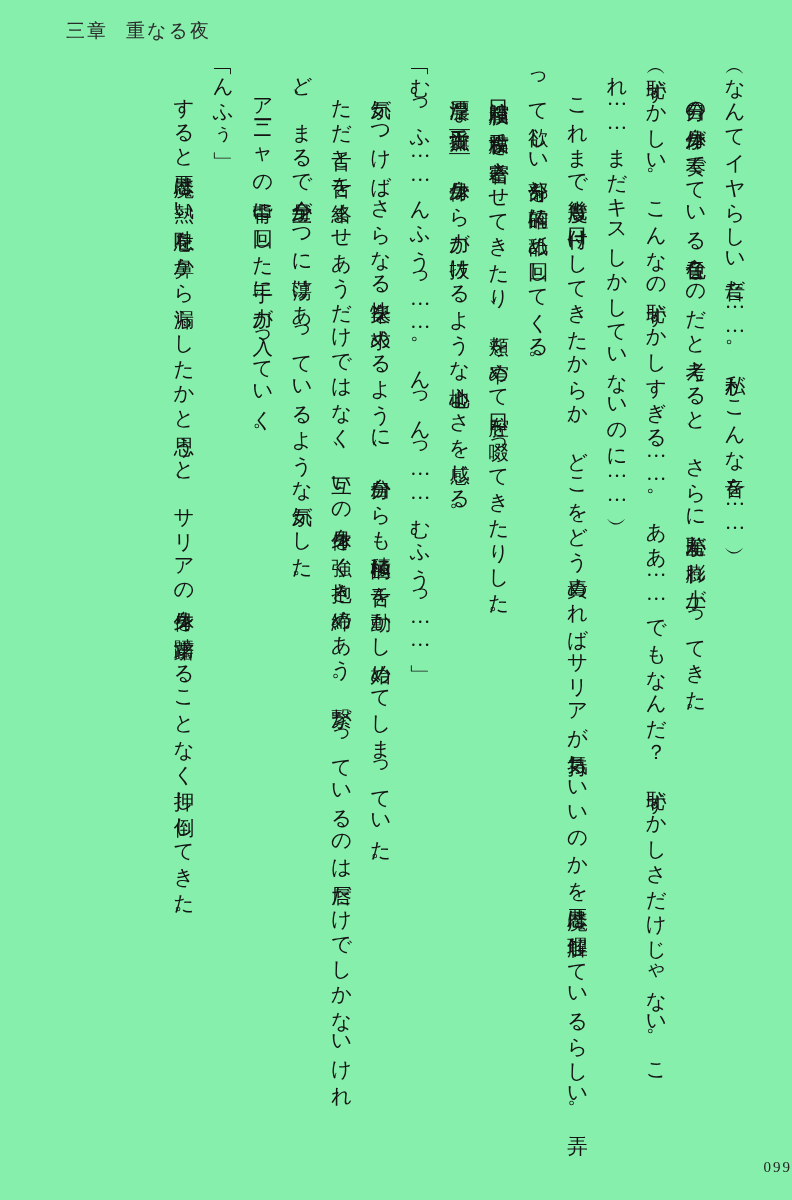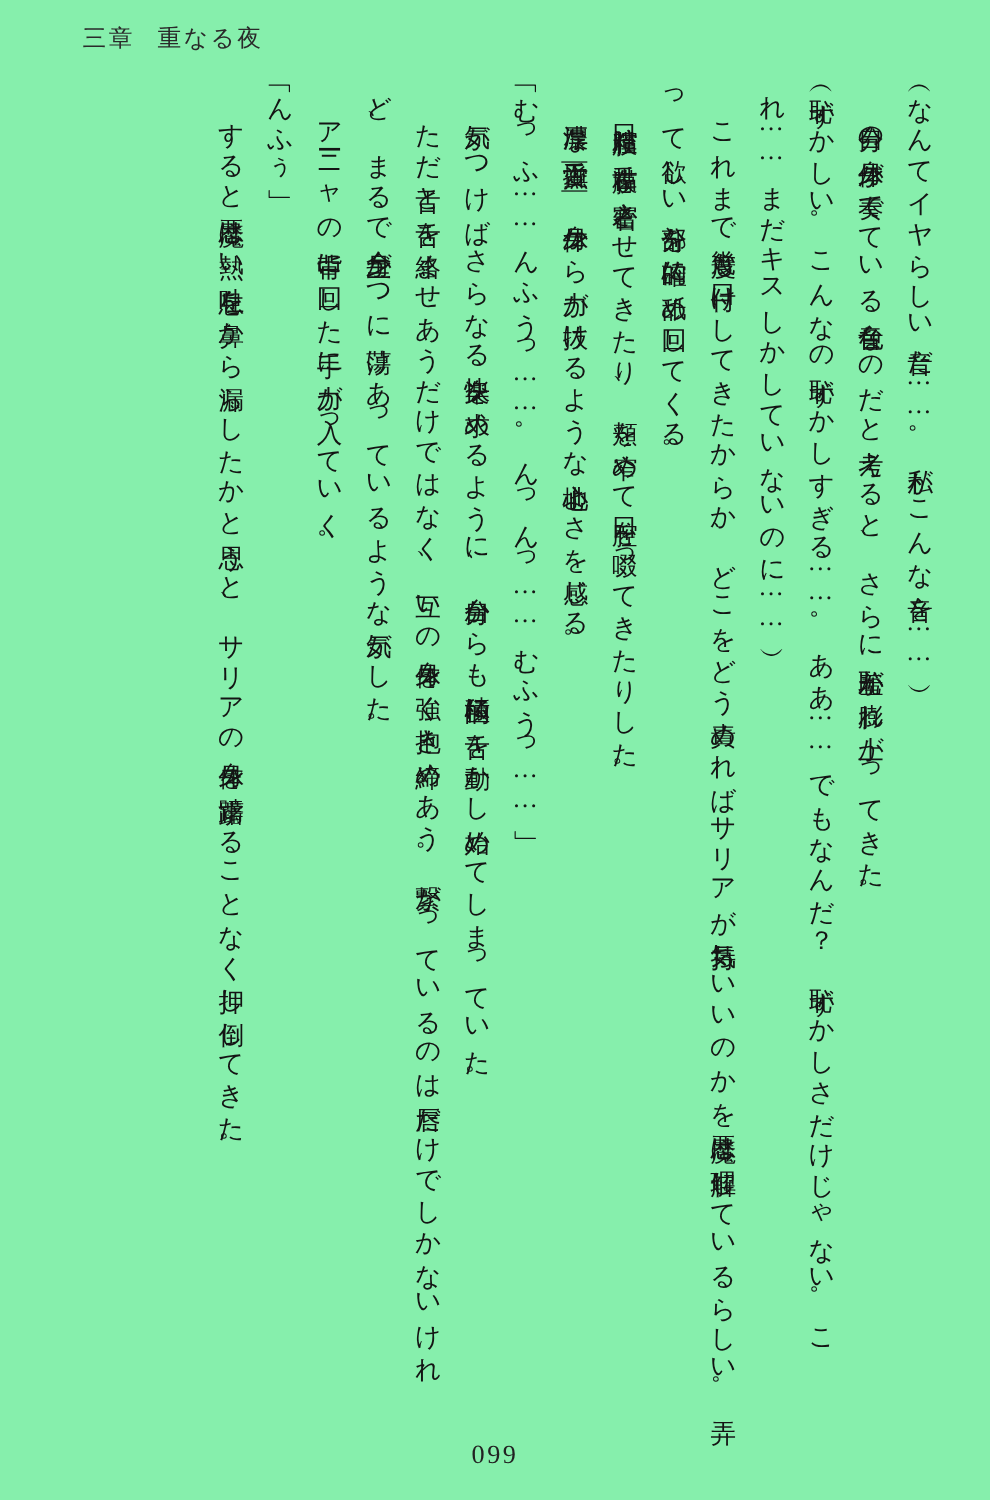--- a/index.html
+++ b/index.html
@@ -50,22 +50,22 @@
   #body-text p {
     margin: 0;
     padding: 0;
     text-indent: 0;
   }
   #page-number {
     position: absolute;
     left: 0;
     right: 0;
     bottom: 24px;
-    text-align: center;
-    font-size: 21px;
+    text-align: right;
+    font-size: 15px;
     letter-spacing: 2px;
     color: #222;
   }
 </style>
 </head>
 <body>
 
 <div id="page">
 
   <div id="header">

